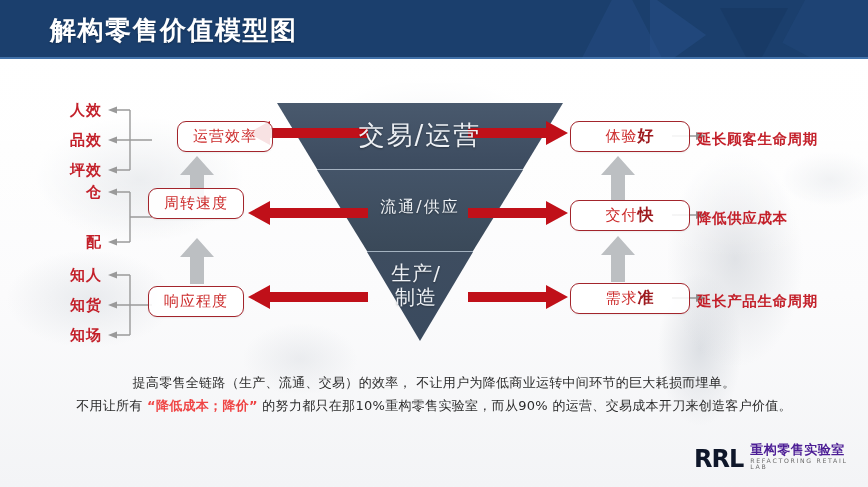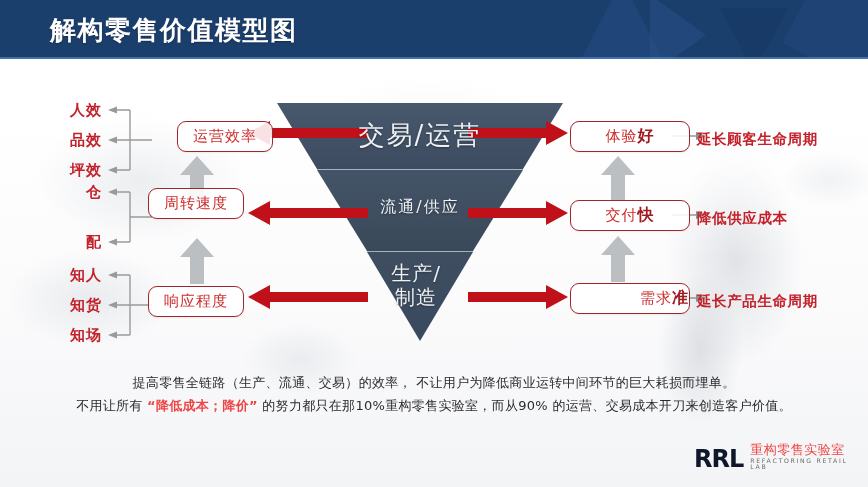--- a/index.html
+++ b/index.html
@@ -102,21 +102,21 @@
   }
   .pill-left  { left: 148px; width: 96px; height: 31px; }
   .pill-right { left: 570px; width: 120px; height: 31px; }
   .pill .accent { color: #9e1b20; font-weight: bold; font-size: 16px; }
 
   #pill-left-0  { top: 121px; margin-left: 29px; }
   #pill-left-1  { top: 188px; }
   #pill-left-2  { top: 286px; }
   #pill-right-0 { top: 121px; }
   #pill-right-1 { top: 200px; }
-  #pill-right-2 { top: 283px; justify-content: flex-end; }
+  #pill-right-2 { top: 283px; }
 
   
   .driver {
     position: absolute; z-index: 4;
     color: #c3202a; font-weight: bold; font-size: 15px; letter-spacing: 1px;
     white-space: nowrap; text-align: right;
   }
 
   
   .outcome {
@@ -139,21 +139,21 @@
 
   
   .logo { position: absolute; left: 694px; top: 443px; z-index: 6;
           display: flex; align-items: flex-end; gap: 7px; }
   .logo-rrl {
     color: #0f172a; font-size: 24px; font-weight: bold;
     letter-spacing: -1px; line-height: 1;
     font-family: "DejaVu Sans", "Liberation Sans", sans-serif;
   }
   .logo-text { display: flex; flex-direction: column; line-height: 1; padding-bottom: 1px; }
-  .logo-cn { color: #ef4444; font-size: 13px; font-weight: normal; letter-spacing: .5px; }
+  .logo-cn { color: #4c1d95; font-size: 13px; font-weight: bold; letter-spacing: .5px; }
   .logo-en { color: #6a6a6a; font-size: 6.2px; letter-spacing: 1.7px; margin-top: 2px; }
 </style>
 </head>
 <body>
 
 <div id="slide">
 
   <div class="bg-map"></div>
   <div class="bg-sheen"></div>
 

